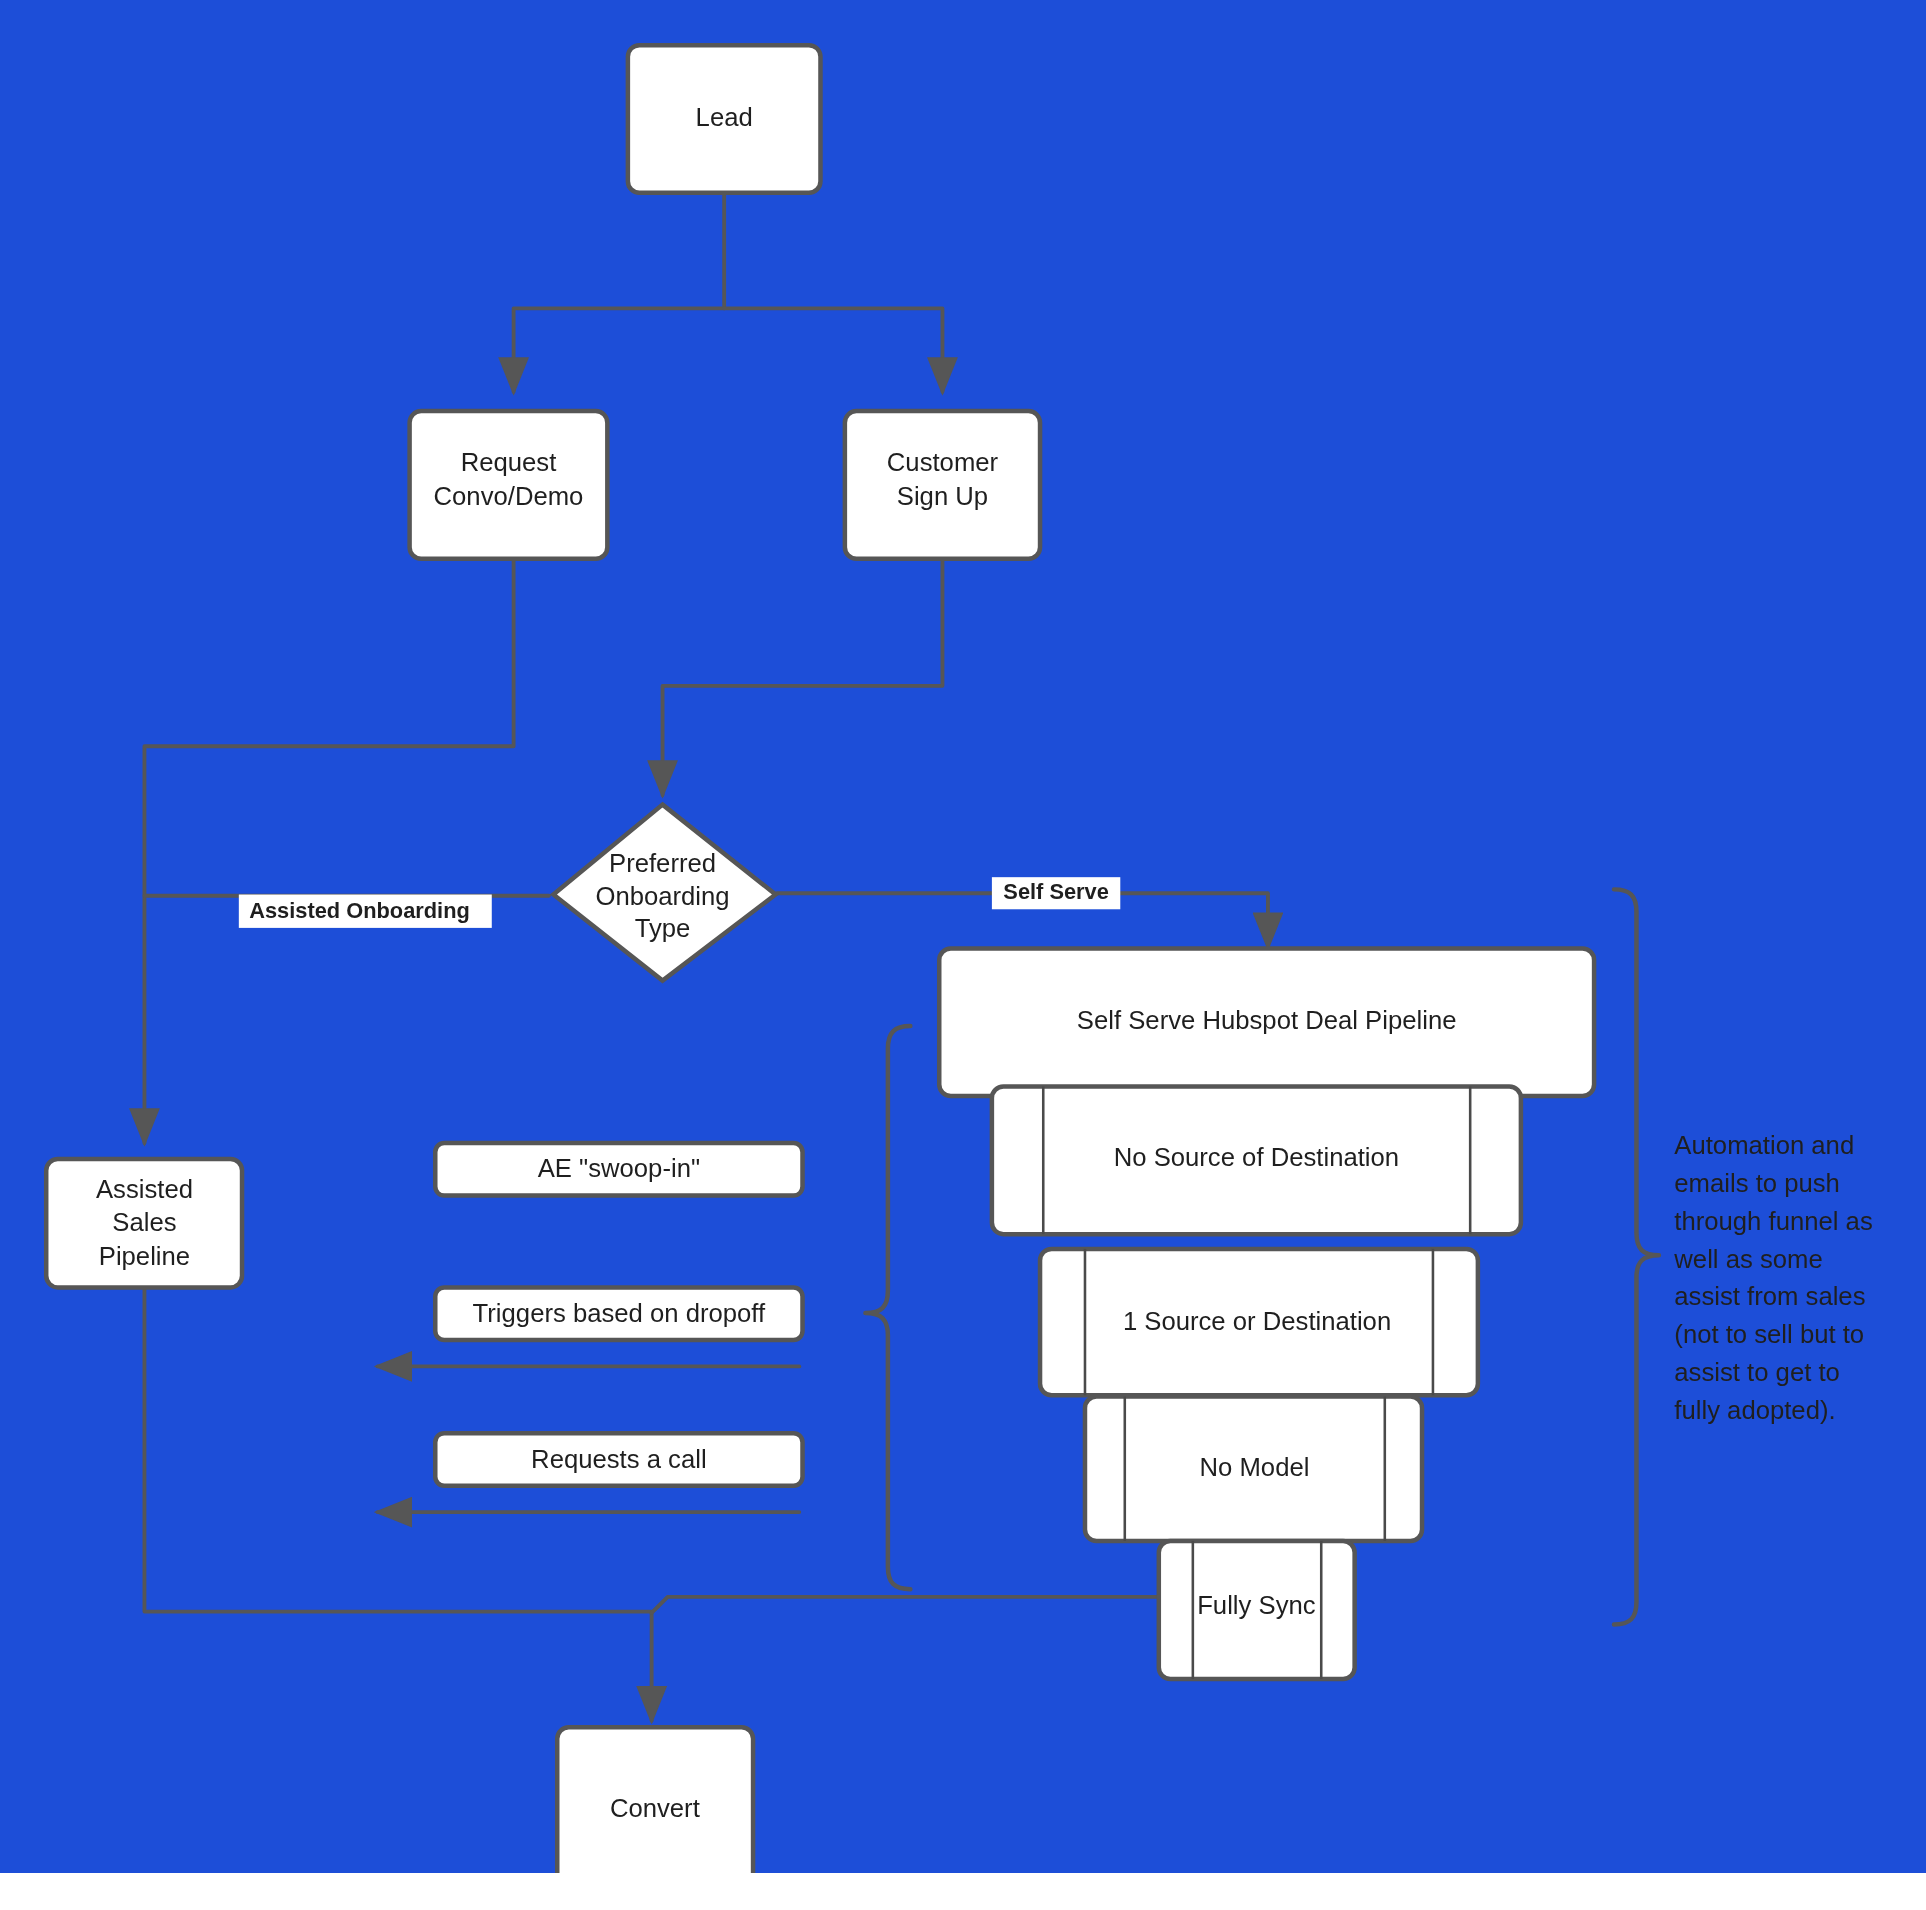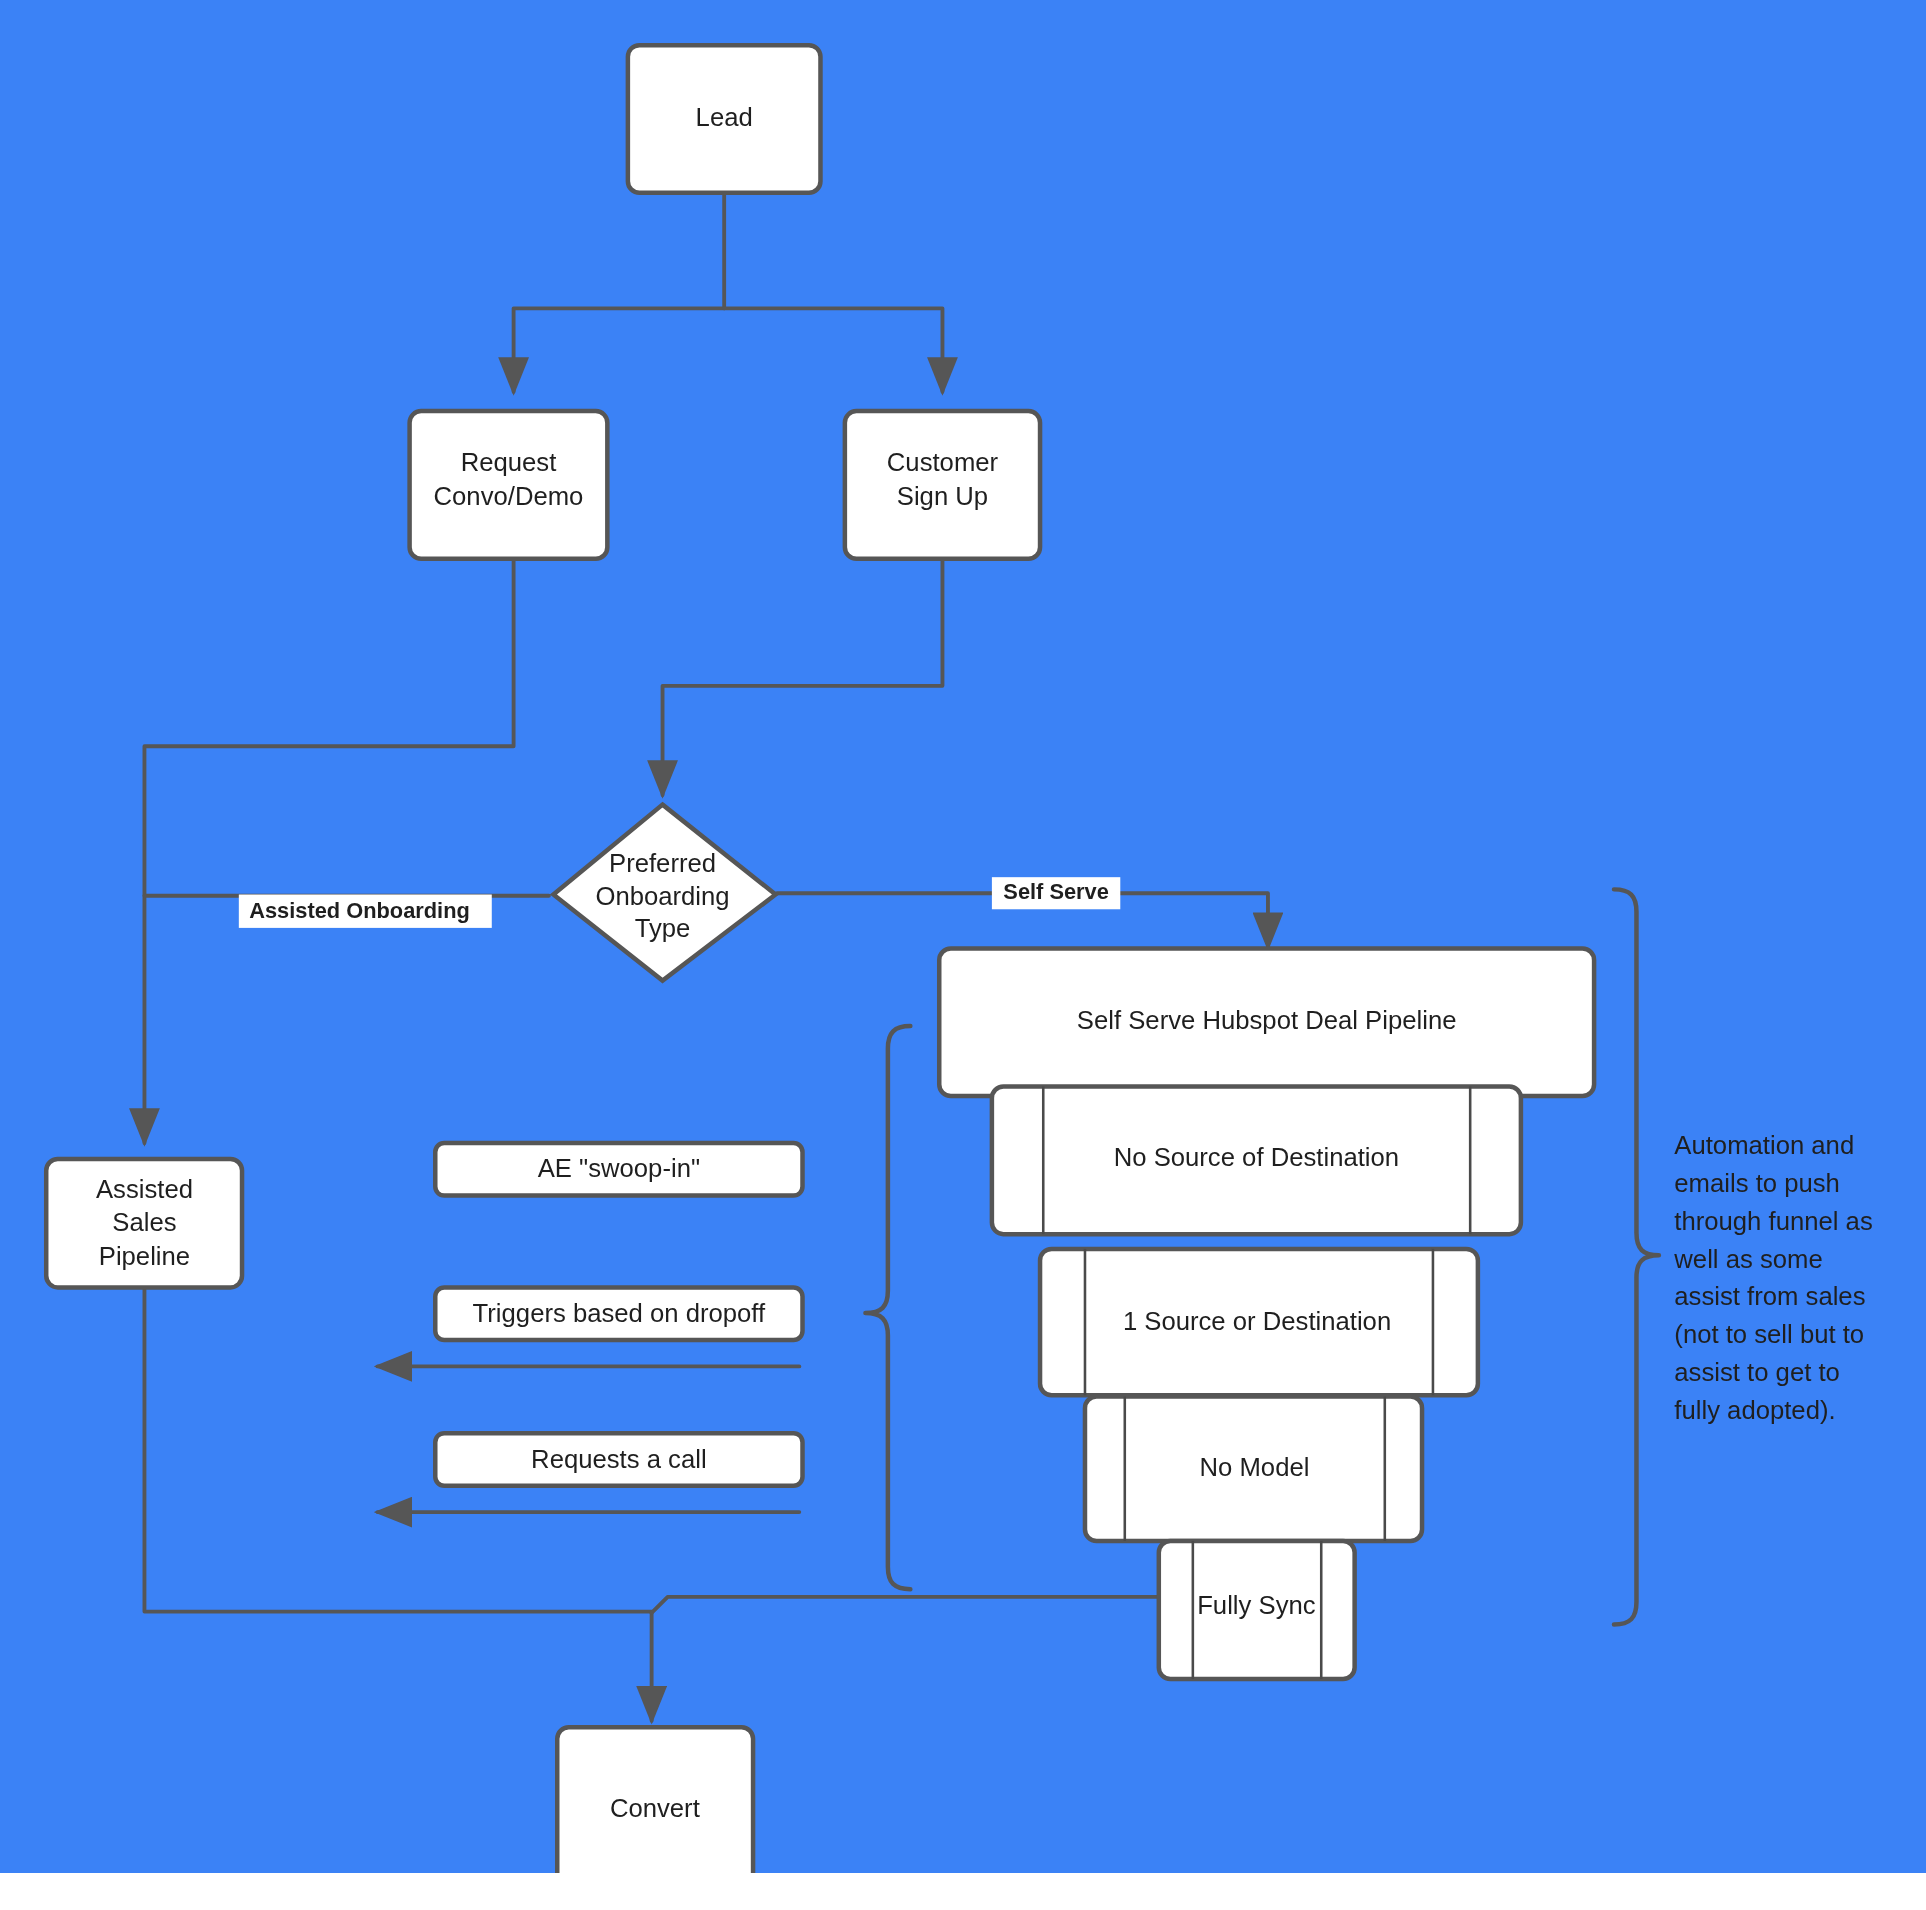--- a/index.html
+++ b/index.html
@@ -7,21 +7,21 @@
     padding: 0;
     background: #ffffff;
   }
   body {
     font-family: "Liberation Sans", sans-serif;
   }
   #diagram-root {
     position: relative;
     width: 1926px;
     height: 1873px;
-    background: #3b82f6;
+    background: #1d4ed8;
     overflow: hidden;
   }
   svg.flow {
     position: absolute;
     top: 0;
     left: 0;
     width: 1926px;
     height: 1911px;
     display: block;
   }

